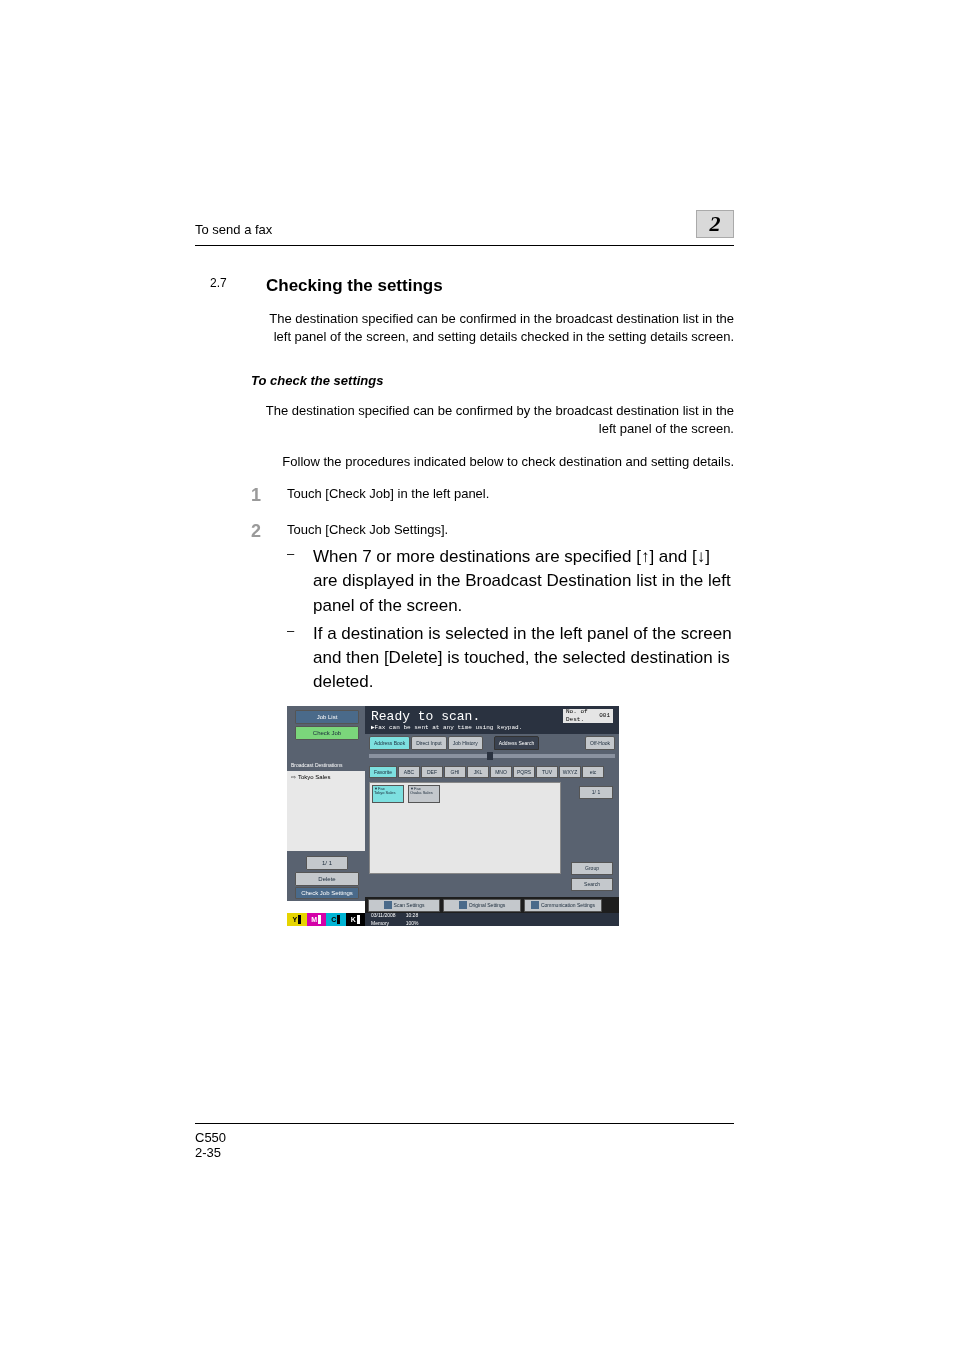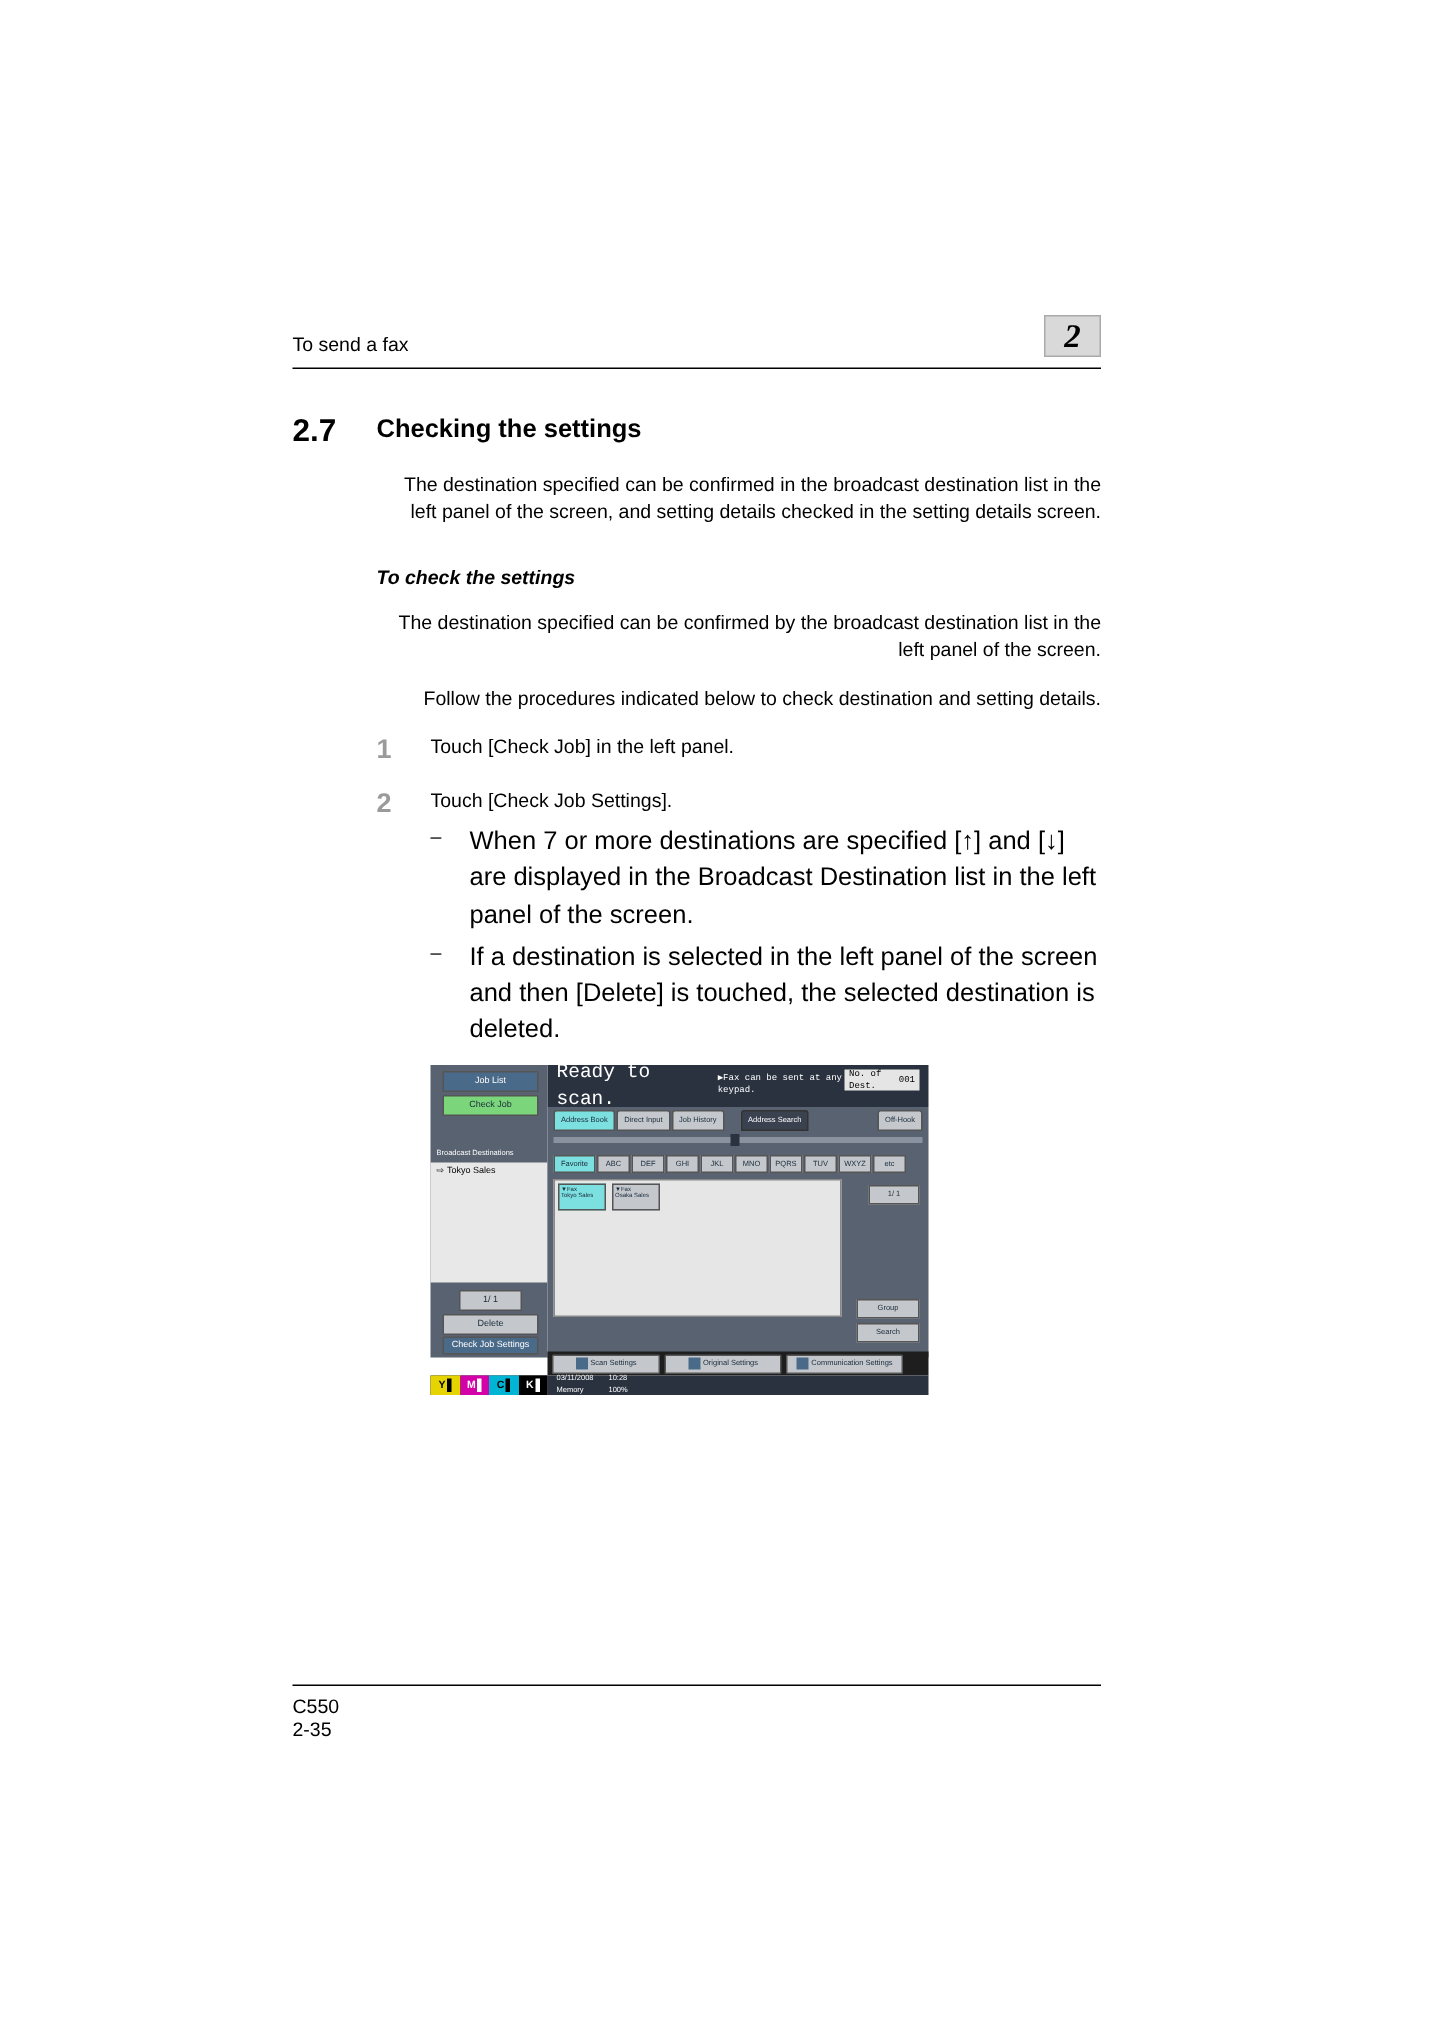--- a/index.html
+++ b/index.html
@@ -42,23 +42,24 @@
     justify-content:center;
     color:#000;
     margin-bottom:-1px;
   }
   .section-row{
     display:flex;
     gap:24px;
     margin-top:22px;
   }
   .section-num{
-    font-weight:bold;
-    font-size:21px;
+    font-weight:normal;
+    font-size:12px;
     min-width:32px;
+    margin-left:15px;
   }
   .section-title{
     font-weight:bold;
     font-size:17px;
   }
   .body-block{
     margin-left:56px;
   }
   .para{
     font-size:13px;
@@ -264,21 +265,21 @@
           <span class="sub-text">When 7 or more destinations are specified [↑] and [↓] are displayed in the Broadcast Destination list in the left panel of the screen.</span>
         </div>
         <div class="sub-row">
           <span class="sub-dash">–</span>
           <span class="sub-text">If a destination is selected in the left panel of the screen and then [Delete] is touched, the selected destination is deleted.</span>
         </div>
 
         <div class="screenshot">
 
           <div class="ss-top">
-            <div style="display:flex;flex-direction:row;align-items:center;">
+            <div style="display:flex;flex-direction:column;">
               <span class="ss-ready">Ready to scan.</span>
               <span class="ss-subline">▶Fax can be sent at any time using keypad.</span>
             </div>
             <span class="ss-rtbox">
               <span>No. of Dest.</span>
                 <span>001</span>
             </span>
           </div>
 
           <div class="ss-left">

